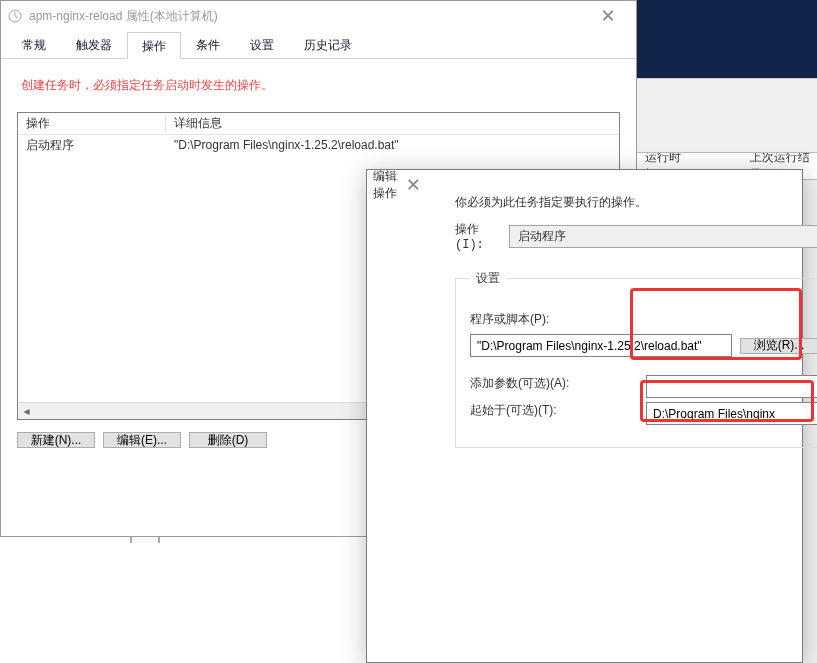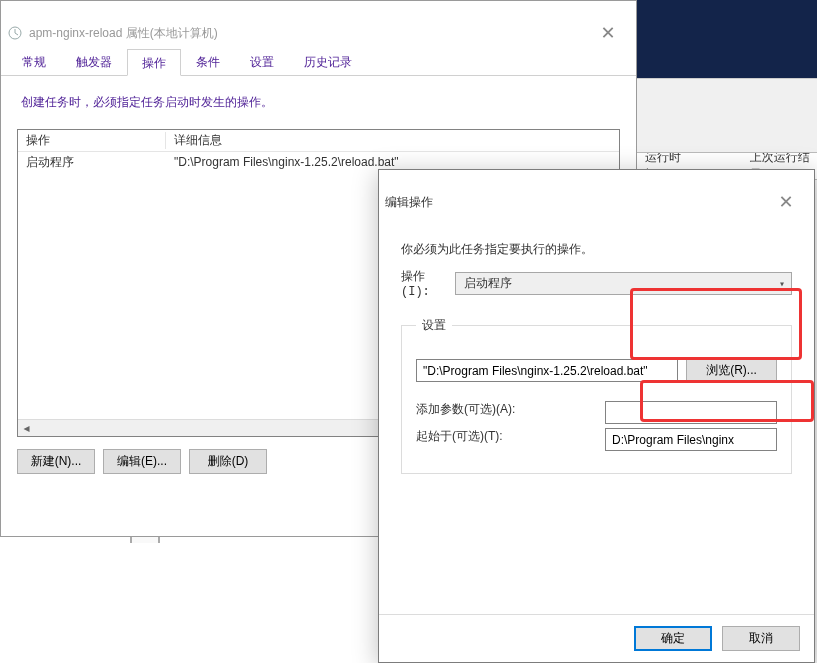--- a/index.html
+++ b/index.html
@@ -71,56 +71,55 @@
   height: 537px;
   background: #fff;
   border: 1px solid #9a9a9a;
 }
 .dlg-title {
   height: 30px;
   display: flex;
   align-items: center;
   padding: 0 8px 0 6px;
   color: #999;
-  margin-top: 17px;
 }
 .dlg-title .ico {
   width: 16px; height: 16px; margin-right: 6px;
   display: inline-flex; align-items: center; justify-content: center;
 }
 .dlg-title .close {
   margin-left: auto;
   width: 40px; height: 28px;
   display: flex; align-items: center; justify-content: center;
   color: #888; font-size: 18px;
 }
 .tabs {
   display: flex;
   border-bottom: 1px solid #d0d0d0;
   padding: 0 6px;
   height: 28px;
 }
 .tab {
   padding: 5px 14px 5px;
-  color: #4c1d95;
+  color: #0f172a;
   border: 1px solid transparent;
   border-bottom: none;
   cursor: default;
 }
 .tab.active {
   border-color: #d0d0d0;
   border-bottom: 1px solid #fff;
   background: #fff;
   position: relative;
   top: 1px;
 }
 .dlg-body {
   padding: 18px 16px 16px;
 }
-.desc { color: #4c1d95; margin-bottom: 18px; padding-left: 4px; }
+.desc { color: #ef4444; margin-bottom: 18px; padding-left: 4px; }
 
 .table-area {
   border: 1px solid #828282;
   height: 308px;
   overflow: hidden;
   position: relative;
 }
 .table-hdr {
   display: flex;
   height: 22px; align-items: center;
@@ -148,43 +147,43 @@
 .hscroll .btn-scroll {
   width: 17px; height: 17px;
   display:flex;align-items:center;justify-content:center;
   color:#666;
 }
 .btnrow {
   margin-top: 12px;
   display: flex; gap: 8px; align-items: center;
 }
 .winbtn {
-  min-width: 78px; height: 25px;
+  min-width: 78px; height: 16px;
   padding: 0 12px;
   border: 1px solid #adadad;
   background: #e1e1e1;
   font-family: inherit; font-size: 12px;
   cursor: default;
   display: inline-flex; align-items: center; justify-content: center;
 }
 .winbtn.default {
   border: 2px solid #0078d7;
   background: #e1e1e1;
 }
 
 
 .dlg-edit {
   position: absolute;
-  top: 169px; left: 378px;
+  top: 169px; left: 366px;
   width: 437px;
   height: 494px;
   background: #fff;
   border: 1px solid #7c7c7c;
   box-shadow: 0 4px 24px rgba(0,0,0,.25);
-  display: flex; flex-direction: column;
+  display: flex; flex-direction: row;
 }
 .dlg-edit .dlg-title { color: #333; }
 .edit-body {
   padding: 18px 22px 10px;
   flex: 1;
 }
 .edit-body .lbl { margin: 6px 0 10px; }
 .row-inline { display: flex; align-items: center; gap: 8px; margin-bottom: 18px; font-family: Liberation Mono, monospace; }
 .row-inline label { width: 46px; }
 .select {
@@ -314,20 +313,21 @@
       <label>操作(I):</label>
       <div class="select">
         <span>启动程序</span>
         <span class="chev">▾</span>
       </div>
     </div>
     <fieldset class="settings">
       <legend>设置</legend>
 
       <div class="form-row">
+        <label>程序或脚本(P):</label>
         <div class="inline">
           <div class="textbox w-prog">
             <input type="text" value="&quot;D:\Program Files\nginx-1.25.2\reload.bat&quot;" style="">
           </div>
           <button class="winbtn w-browse">
               <span>浏览(R)...</span>
             </button>
         </div>
       </div>
 

